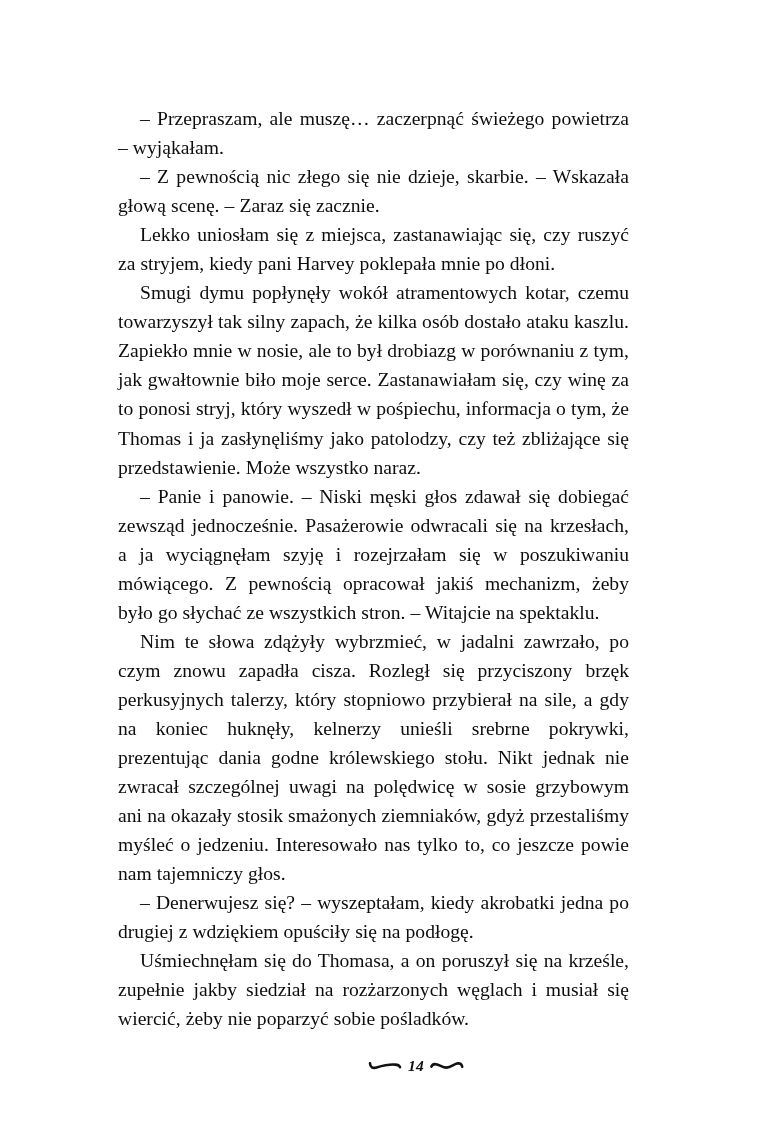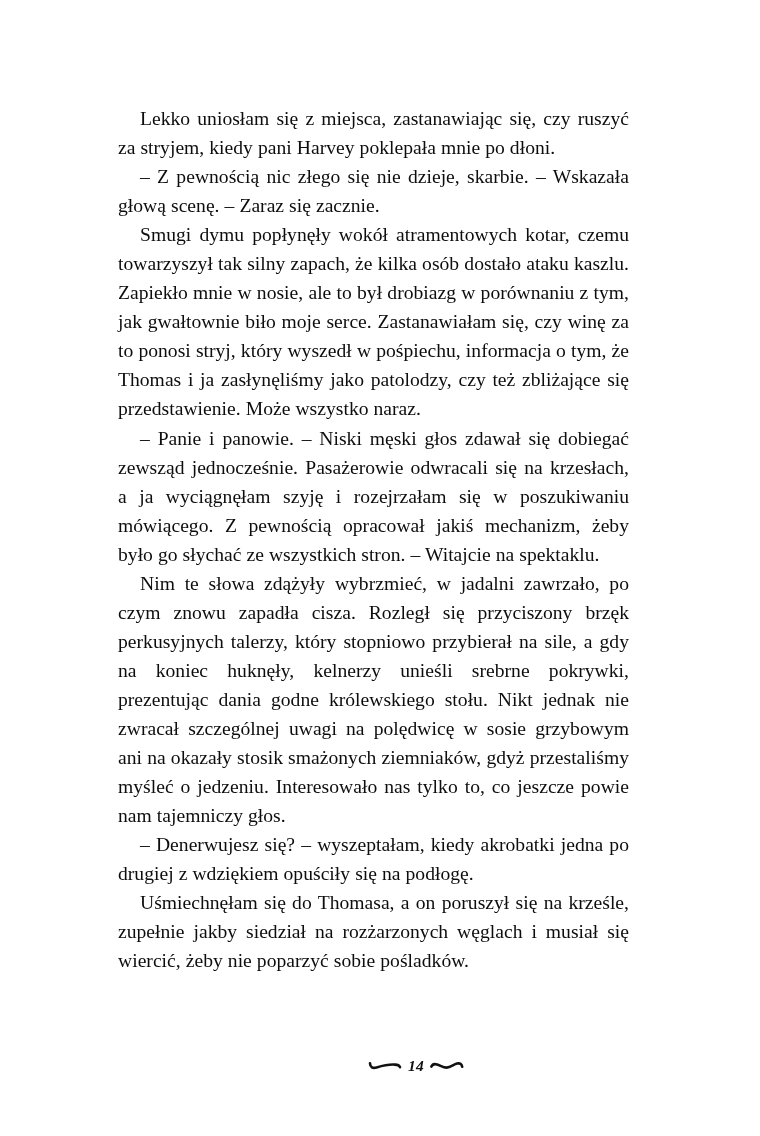--- a/index.html
+++ b/index.html
@@ -95,22 +95,23 @@
     stroke-width: 2.6;
     stroke-linecap: round;
   }
 </style>
 </head>
 <body>
 
 <div class="page">
 
   <div class="text-block">
+    <p class="para">– Przepraszam, ale muszę… zaczerpnąć świeżego powietrza – wyjąkałam.</p>
+    <p class="para">– Z pewnością nic złego się nie dzieje, skarbie. – Wskazała głową scenę. – Zaraz się zacznie.</p>
     <p class="para">Lekko uniosłam się z miejsca, zastanawiając się, czy ruszyć za stryjem, kiedy pani Harvey poklepała mnie po dłoni.</p>
-    <p class="para">– Z pewnością nic złego się nie dzieje, skarbie. – Wskazała głową scenę. – Zaraz się zacznie.</p>
     <p class="para">Smugi dymu popłynęły wokół atramentowych kotar, czemu towarzyszył tak silny zapach, że kilka osób dostało ataku kaszlu. Zapiekło mnie w nosie, ale to był drobiazg w porównaniu z tym, jak gwałtownie biło moje serce. Zastanawiałam się, czy winę za to ponosi stryj, który wyszedł w pośpiechu, informacja o tym, że Thomas i ja zasłynęliśmy jako patolodzy, czy też zbliżające się przedstawienie. Może wszystko naraz.</p>
     <p class="para">– Panie i panowie. – Niski męski głos zdawał się dobiegać zewsząd jednocześnie. Pasażerowie odwracali się na krzesłach, a ja wyciągnęłam szyję i rozejrzałam się w poszukiwaniu mówiącego. Z pewnością opracował jakiś mechanizm, żeby było go słychać ze wszystkich stron. – Witajcie na spektaklu.</p>
     <p class="para">Nim te słowa zdążyły wybrzmieć, w jadalni zawrzało, po czym znowu zapadła cisza. Rozległ się przyciszony brzęk perkusyjnych talerzy, który stopniowo przybierał na sile, a gdy na koniec huknęły, kelnerzy unieśli srebrne pokrywki, prezentując dania godne królewskiego stołu. Nikt jednak nie zwracał szczególnej uwagi na polędwicę w sosie grzybowym ani na okazały stosik smażonych ziemniaków, gdyż przestaliśmy myśleć o jedzeniu. Interesowało nas tylko to, co jeszcze powie nam tajemniczy głos.</p>
     <p class="para">– Denerwujesz się? – wyszeptałam, kiedy akrobatki jedna po drugiej z wdziękiem opuściły się na podłogę.</p>
     <p class="para">Uśmiechnęłam się do Thomasa, a on poruszył się na krześle, zupełnie jakby siedział na rozżarzonych węglach i musiał się wiercić, żeby nie poparzyć sobie pośladków.</p>
   </div>
 
   <div class="footer">
     <div class="folio">
       <span class="swash">

